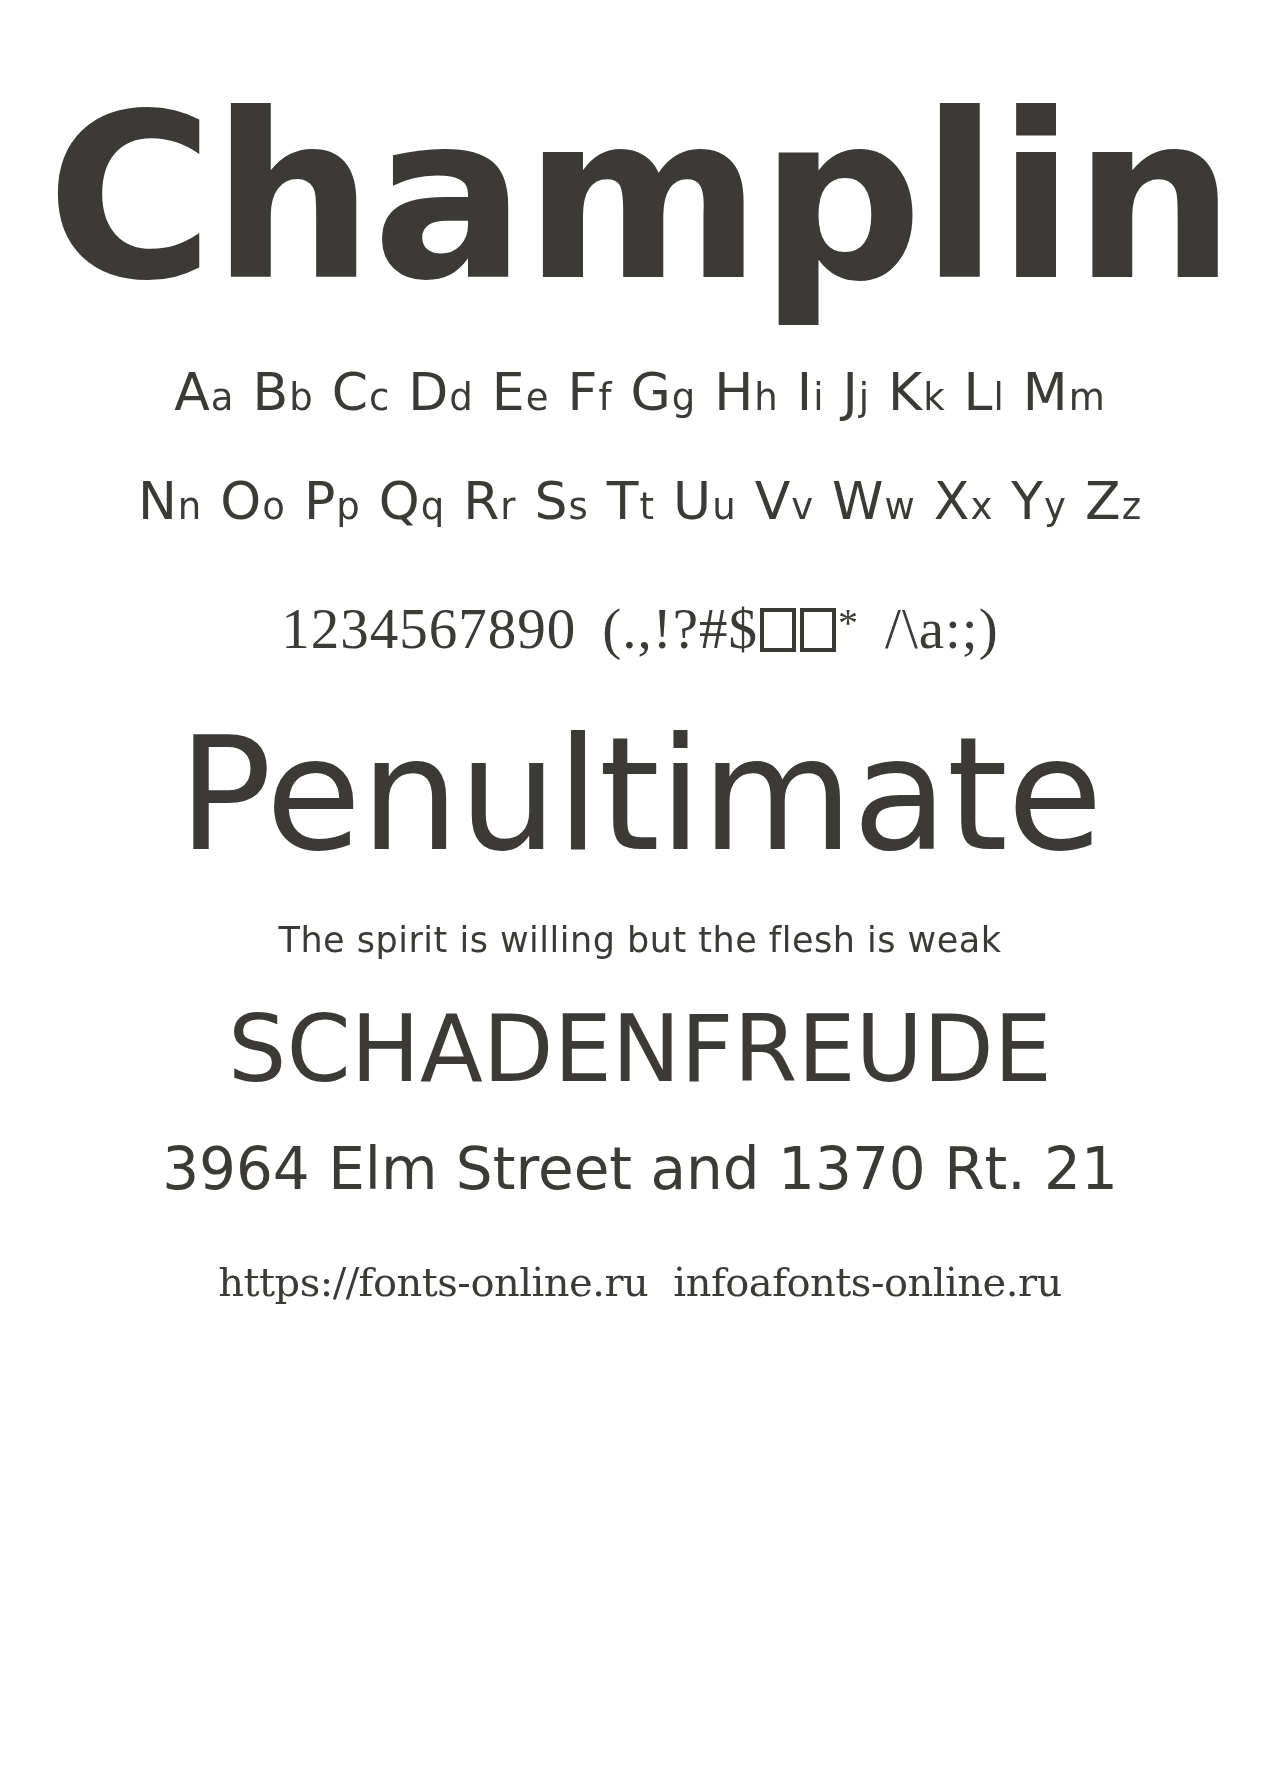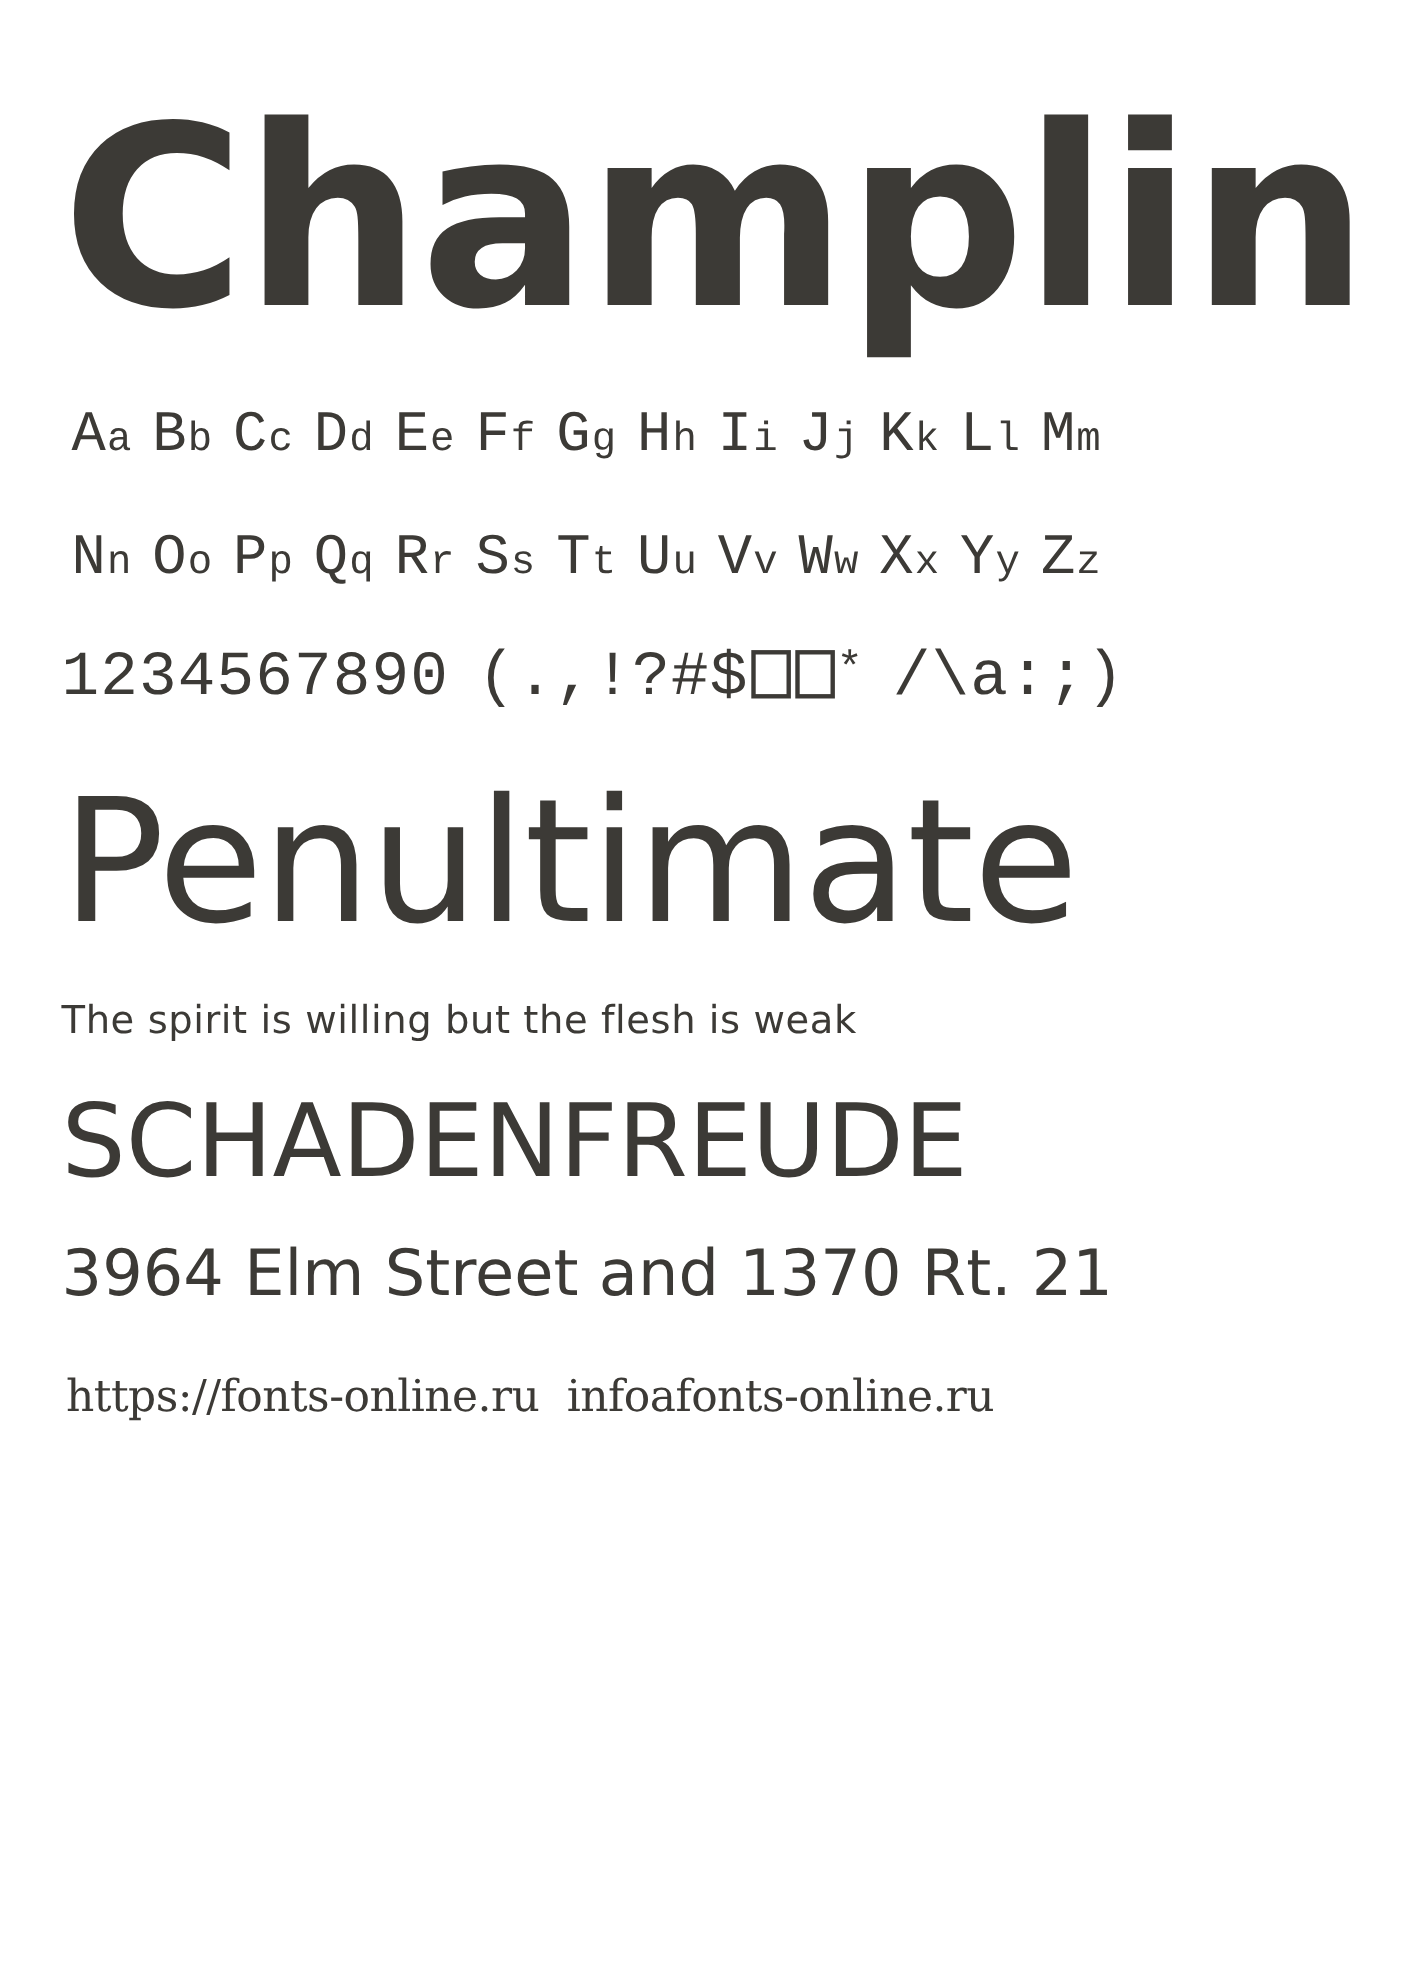--- a/index.html
+++ b/index.html
@@ -14,21 +14,21 @@
     color: #3c3a36;
     overflow: hidden;
   }
   .sheet {
     width: 1280px;
     height: 1463px;
     box-sizing: border-box;
     padding: 0 56px;
     display: flex;
     flex-direction: column;
-    align-items: flex-start;
+    align-items: center;
     position: relative;
   }
   .specimen-title {
     font-family: "DejaVu Sans", sans-serif;
     font-weight: 700;
     font-size: 228px;
     line-height: 1.0;
     letter-spacing: -2px;
     color: #3c3a36;
     text-align: center;
@@ -51,32 +51,31 @@
     font-size: 52px;
     line-height: 1.1;
     text-align: center;
     margin-top: 52px;
     white-space: nowrap;
     letter-spacing: 1px;
   }
   .alpha-row .pair {
     display: inline-block;
     margin: 0 9px;
-    font-family: Liberation Mono, monospace;
   }
   .alpha-row .lower {
     font-size: 37px;
   }
   .glyph-row {
-    font-family: Liberation Mono, monospace;
+    font-family: Liberation Serif, serif;
     font-weight: 400;
     font-size: 57px;
     line-height: 1.1;
     text-align: center;
-    margin-top: 50px;
+    margin-top: 68px;
     white-space: nowrap;
     letter-spacing: 1px;
   }
   .glyph-row .boxglyph {
     display: inline-block;
     width: 36px;
     height: 44px;
     border: 4px solid #3c3a36;
     box-sizing: border-box;
     vertical-align: -4px;

